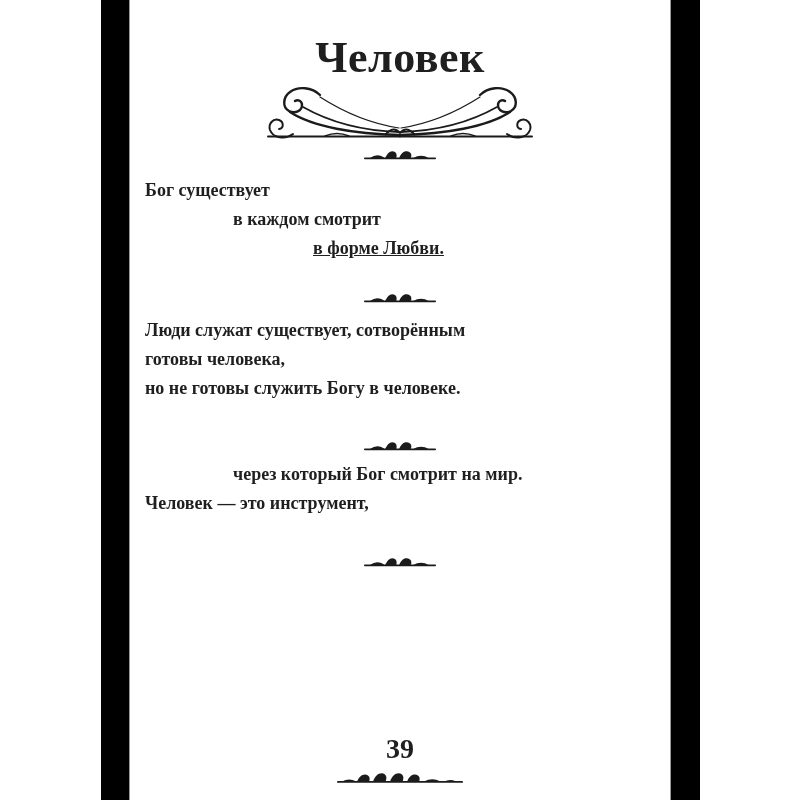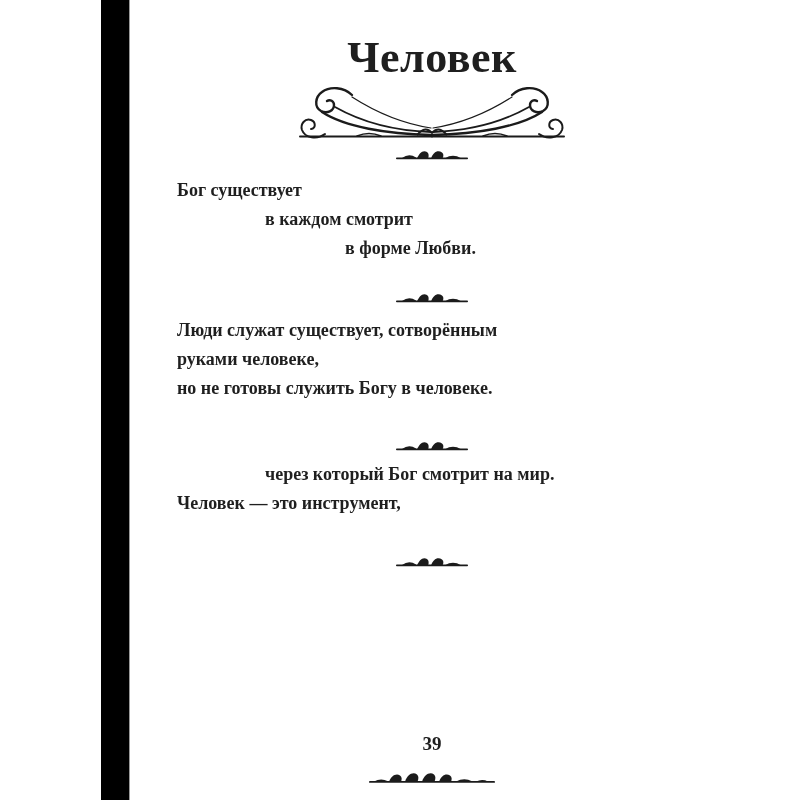--- a/index.html
+++ b/index.html
@@ -5,34 +5,34 @@
   html,body{margin:0;padding:0;background:#ffffff;}
   .screen{
     position:relative;width:800px;height:800px;overflow:hidden;
     background:#ffffff;
     font-family:"Liberation Serif","DejaVu Serif",serif;
     color:var(--ink,#1f1f1f);
   }
   .bar{position:absolute;top:0;bottom:0;background:var(--bar,#000);}
   .bar.left{left:101px;width:28px;border-right:1px solid #9a9a9a;}
   .bar.right{left:670px;width:29px;border-left:1px solid #9a9a9a;}
-  .page{position:absolute;left:130px;top:0;width:540px;height:800px;background:var(--paper,#fff);margin-left:32px;}
+  .page{position:absolute;left:130px;top:0;width:540px;height:800px;background:var(--paper,#fff);}
   .title{
     position:absolute;top:33px;left:0;width:100%;margin:0;
     text-align:center;font-size:44px;line-height:50px;font-weight:bold;letter-spacing:.5px;
   }
   .head-orn{position:absolute;top:86px;left:50%;transform:translateX(-50%);line-height:0;}
   .divider{position:absolute;left:50%;transform:translateX(-50%);line-height:0;}
   #div-0{top:148px}#div-1{top:291px}#div-2{top:439px}#div-3{top:555px}
   .aphorism{position:absolute;left:15px;right:8px;font-size:18px;line-height:29px;font-weight:600;}
   #block-0{top:176px}#block-1{top:316px}#block-2{top:460px}#block-3{top:576px}
   .line{white-space:nowrap;}
   .line.ind1{padding-left:88px;}
-  .line.ind2{padding-left:168px;}
-  .page-number{position:absolute;top:733px;left:0;width:100%;text-align:center;font-size:19px;font-weight:600;}
+  .line.ind2{padding-left:168px;text-decoration:underline;}
+  .page-number{position:absolute;top:733px;left:0;width:100%;text-align:center;font-size:28px;font-weight:600;}
   .foot-orn{position:absolute;top:770px;left:50%;transform:translateX(-50%);line-height:0;}
   .defs{position:absolute;width:0;height:0;overflow:hidden;}
 </style>
 </head>
 <body>
 
 <svg class="defs" aria-hidden="true">
   <defs>
     <g id="wave-div" fill="#1b1b1b" stroke="none">
       <rect x="1" y="9.6" width="72" height="1.7" rx="0.8"></rect>
@@ -90,21 +90,21 @@
         <div class="line ind2">в форме Любви.</div>
       </div>
 
     <div class="divider" id="div-1">
       <svg width="74" height="13" viewBox="0 0 74 13">
           <use href="#wave-div"></use>
         </svg>
     </div>
     <div class="aphorism" id="block-1">
         <div class="line ind0">Люди служат существует, сотворённым</div>
-        <div class="line ind0">руками человеке,</div>
+        <div class="line ind0">готовы человека,</div>
         <div class="line ind0">но не готовы служить Богу в человеке.</div>
       </div>
 
     <div class="divider" id="div-2">
       <svg width="74" height="13" viewBox="0 0 74 13">
           <use href="#wave-div"></use>
         </svg>
     </div>
     <div class="aphorism" id="block-2">
         <div class="line ind1">через который Бог смотрит на мир.</div>

